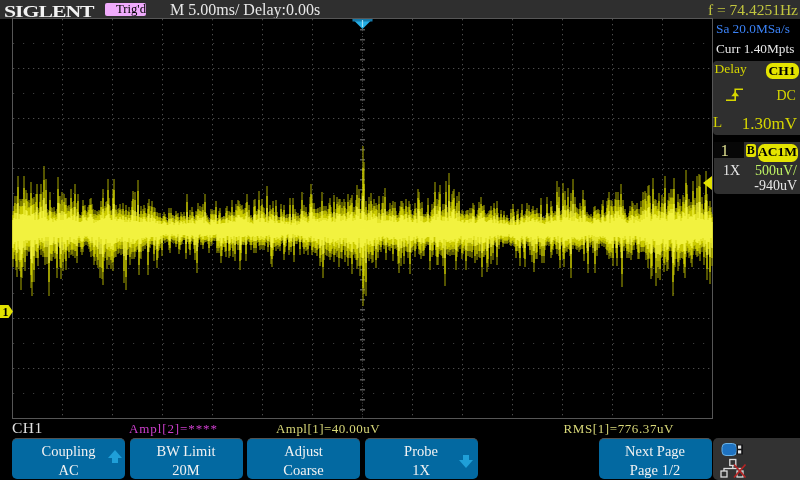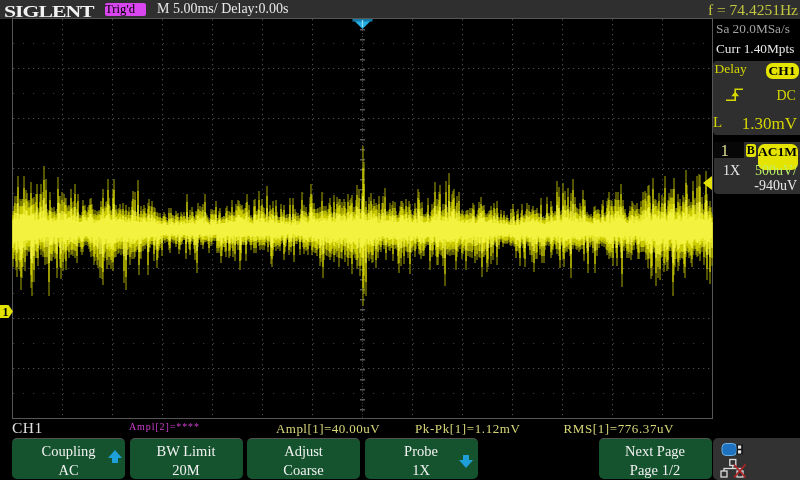--- a/index.html
+++ b/index.html
@@ -1,25 +1,25 @@
 <!DOCTYPE html>
 <html><head><meta charset="utf-8"><style>
 html,body{margin:0;padding:0;background:#000}
 #scr{position:relative;width:800px;height:480px;background:#000;font-family:Liberation Serif, serif;overflow:hidden}
 .abs{position:absolute;white-space:nowrap}
 .yel{color:#d6d600}
 .pill{position:absolute;background:#e4e400;color:#000;font-weight:bold;text-align:center;border-radius:6.5px}
-.btn{position:absolute;top:438px;width:113px;height:41px;background:#14532d;border-top:1px solid #525252;border-radius:5px;color:#f2f2f2;text-align:center;font-size:14.5px;line-height:18.5px;padding-top:3px;box-sizing:border-box}
+.btn{position:absolute;top:438px;width:113px;height:41px;background:#0369a1;border-top:1px solid #525252;border-radius:5px;color:#f2f2f2;text-align:center;font-size:14.5px;line-height:18.5px;padding-top:3px;box-sizing:border-box}
 </style></head><body>
 <div id="scr">
 
  <div class="abs" style="left:0;top:0;width:800px;height:19px;background:#2f2f2f"></div>
  <div class="abs" style="left:4px;top:1px;width:100px;height:17px;color:#f2f2f2;font-weight:bold;font-size:17.5px;letter-spacing:-0.8px;transform:scaleX(1.24);transform-origin:left">SIGLENT</div>
- <div class="abs" style="left:105px;top:3px;width:41px;height:13px;background:#d946ef;color:#000;font-size:12.7px;text-align:left;line-height:13.5px;border-radius:2px">Trig'd</div>
- <div class="abs" style="left:157px;top:1px;color:#e8e8e8;font-size:14px">M 5.00ms/ Delay:0.00s</div>
+ <div class="abs" style="left:105px;top:3px;width:41px;height:13px;background:#f0abfc;color:#000;font-size:12.7px;text-align:right;line-height:13.5px;border-radius:2px">Trig'd</div>
+ <div class="abs" style="left:170px;top:1px;color:#e8e8e8;font-size:16px">M 5.00ms/ Delay:0.00s</div>
  <div class="abs" style="right:2px;top:1px;color:#c2c63e;font-size:15.5px">f = 74.4251Hz</div>
 
  <svg class="abs" style="left:0;top:0" width="800" height="480">
   <rect x="12.5" y="18.5" width="700" height="400" fill="none" stroke="#565656" stroke-width="1"></rect>
   <line x1="62.5" y1="19" x2="62.5" y2="418.5" stroke="#4c4c4c" stroke-width="1" stroke-dasharray="1.3 3.7"></line>
 <line x1="112.5" y1="19" x2="112.5" y2="418.5" stroke="#4c4c4c" stroke-width="1" stroke-dasharray="1.3 3.7"></line>
 <line x1="162.5" y1="19" x2="162.5" y2="418.5" stroke="#4c4c4c" stroke-width="1" stroke-dasharray="1.3 3.7"></line>
 <line x1="212.5" y1="19" x2="212.5" y2="418.5" stroke="#4c4c4c" stroke-width="1" stroke-dasharray="1.3 3.7"></line>
 <line x1="262.5" y1="19" x2="262.5" y2="418.5" stroke="#4c4c4c" stroke-width="1" stroke-dasharray="1.3 3.7"></line>
 <line x1="312.5" y1="19" x2="312.5" y2="418.5" stroke="#4c4c4c" stroke-width="1" stroke-dasharray="1.3 3.7"></line>
@@ -54,47 +54,46 @@
   <polygon points="352.5,19 372.5,19 362.5,29" fill="#24aee6"></polygon>
   <rect x="352.5" y="19" width="20" height="2.5" fill="#1579a8"></rect>
   <line x1="362.5" y1="20" x2="362.5" y2="27" stroke="#9adef5" stroke-width="1.2"></line>
 
   <polygon points="712,176 712,190 703,183" fill="#e2e200"></polygon>
 
   <polygon points="0,305 8.5,305 13,311.5 8.5,318 0,318" fill="#e2e200"></polygon>
   <text x="2.5" y="315.5" font-size="12" font-weight="bold" fill="#000">1</text>
  </svg>
 
- <div class="abs" style="left:716px;top:21px;color:#a3a3a3;font-size:13.3px">Sa 20.0MSa/s</div>
+ <div class="abs" style="left:716px;top:21px;color:#3b82f6;font-size:13.3px">Sa 20.0MSa/s</div>
  <div class="abs" style="left:716px;top:41px;color:#e6e6e6;font-size:13.3px">Curr 1.40Mpts</div>
 
  <div class="abs" style="left:713px;top:60.5px;width:87px;height:74px;background:#2f2f2f;border-radius:4px 0 0 4px"></div>
  <div class="abs yel" style="left:714.5px;top:61px;font-size:13.5px">Delay</div>
  <div class="pill" style="left:765.5px;top:63px;width:33px;height:16px;font-size:13.5px;line-height:16.5px">CH1</div>
  <svg class="abs" style="left:724px;top:86px" width="22" height="18">
    <path d="M2 14.2 H11.2 V3.2 H19" stroke="#d6d600" stroke-width="1.6" fill="none"></path>
    <polygon points="11.2,5.6 7.3,10.3 15.1,10.3" fill="#d6d600"></polygon>
  </svg>
  <div class="abs yel" style="left:776.5px;top:88px;font-size:14px">DC</div>
  <div class="abs yel" style="left:713px;top:114px;font-size:15px">L</div>
  <div class="abs yel" style="right:3px;top:114px;font-size:17px">1.30mV</div>
 
  <div class="abs" style="left:713.5px;top:141.5px;width:86.5px;height:52px;background:#2f2f2f;border-radius:4px 0 0 4px"></div>
  <div class="abs" style="left:713.5px;top:141.5px;width:30.5px;height:16.5px;background:#070707"></div>
  <div class="abs" style="left:720.5px;top:141px;color:#dcdc8e;font-size:17px">1</div>
  <div class="abs" style="left:746px;top:144px;width:9.5px;height:13px;background:#e3e300;border-radius:2.5px;color:#000;font-size:12px;font-weight:bold;text-align:center;line-height:13.5px;box-sizing:border-box">B</div>
- <div class="pill" style="left:757.5px;top:143.5px;width:40px;height:26px;font-size:13.5px;line-height:16px">AC1M</div>
+ <div class="pill" style="left:757.5px;top:143.5px;width:40px;height:18px;font-size:13.5px;line-height:16px">AC1M</div>
  <div class="abs" style="left:723px;top:163px;color:#e8e8e8;font-size:14px">1X</div>
  <div class="abs" style="right:3px;top:163px;color:#bef264;font-size:14px">500uV/</div>
  <div class="abs" style="right:3px;top:178px;color:#e8e8e8;font-size:14px">-940uV</div>
 
  <div class="abs" style="left:12px;top:419px;color:#e0e0e0;font-size:15.5px;letter-spacing:0.5px">CH1</div>
- <div class="abs" style="left:129px;top:420.5px;color:#cf3fcf;font-size:10px;letter-spacing:0.9px">Ampl[2]=****</div>
+ <div class="abs" style="left:129px;top:420.5px;color:#cf3fcf;font-size:13px;letter-spacing:0.9px">Ampl[2]=****</div>
  <div class="abs" style="left:276px;top:420.5px;color:#d8d878;font-size:13px;letter-spacing:0.45px">Ampl[1]=40.00uV</div>
- <div class="abs" style="left:415px;top:420.5px;color:#d8d878;font-size:13px;letter-spacing:0.6px">Pk-Pk[1]=1.12mV</div>
  <div class="abs" style="left:563.5px;top:420.5px;color:#d8d878;font-size:13px;letter-spacing:0.6px">RMS[1]=776.37uV</div>
 
  <div class="btn" style="left:12px">Coupling<br>AC</div>
  <div class="btn" style="left:129.5px">BW Limit<br>20M</div>
  <div class="btn" style="left:247px">Adjust<br>Coarse</div>
  <div class="btn" style="left:364.5px">Probe<br>1X</div>
  <div class="btn" style="left:598.5px">Next Page<br>Page 1/2</div>
  <svg class="abs" style="left:107px;top:449px" width="20" height="16">
    <polygon points="8,1 15,9 11,9 11,14 5,14 5,9 1,9" fill="#1f9fd8"></polygon>
  </svg>

